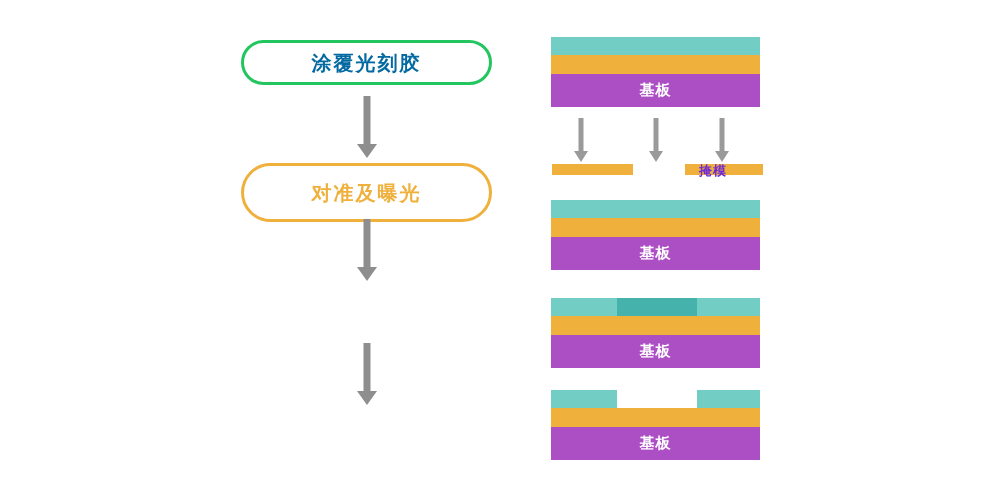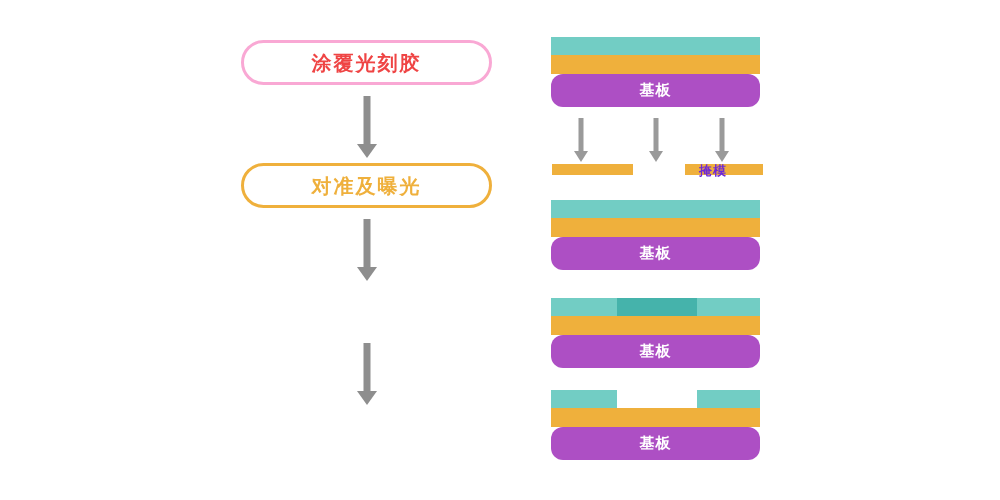--- a/index.html
+++ b/index.html
@@ -25,21 +25,21 @@
     border-radius: 999px;
     background: #ffffff;
     display: flex;
     align-items: center;
     justify-content: center;
     font-size: 20px;
     font-weight: bold;
     letter-spacing: 2px;
     line-height: 1;
   }
-  .pill-purple { border: 3px solid #f9a8d4; color: #ef4444; }
+  .pill-purple { border: 3px solid #22c55e; color: #0369a1; }
   .pill-orange { border: 3px solid #efb03c; color: #efb03c; }
   .pill-teal   { border: 3px solid #72cdc4; color: #72cdc4; }
 
   
   .flow-arrow {
     position: absolute;
   }
   .flow-arrow .shaft {
     position: absolute;
     left: 50%;
@@ -97,21 +97,20 @@
   .layer-film      { background: #efb03c; }
   .layer-substrate {
     background: #ad4fc4;
     display: flex;
     align-items: center;
     justify-content: center;
     color: #ffffff;
     font-size: 15px;
     font-weight: bold;
     letter-spacing: 1px;
-    border-radius: 12px;
   }
 
   
   .mask-bar {
     position: absolute;
     background: #efb03c;
   }
   .mask-label {
     position: absolute;
     font-size: 13px;
@@ -128,21 +127,21 @@
 
   <div class="pill pill-purple" style="left:241px; top:40px; width:251px; height:45px;">
     <span>涂覆光刻胶</span>
   </div>
 
   <div class="flow-arrow" style="left:355px; top:96px; width:24px; height:62px;">
     <div class="shaft" style="height:48px;"></div>
     <div class="head"></div>
   </div>
 
-  <div class="pill pill-orange" style="left:241px; top:163px; width:251px; height:45px;">
+  <div class="pill pill-orange" style="left:241px; top:163px; width:251px; height:59px;">
     <span>对准及曝光</span>
   </div>
 
   <div class="flow-arrow" style="left:355px; top:219px; width:24px; height:62px;">
     <div class="shaft" style="height:48px;"></div>
     <div class="head"></div>
   </div>
 
 
   <div class="flow-arrow" style="left:355px; top:343px; width:24px; height:62px;">

